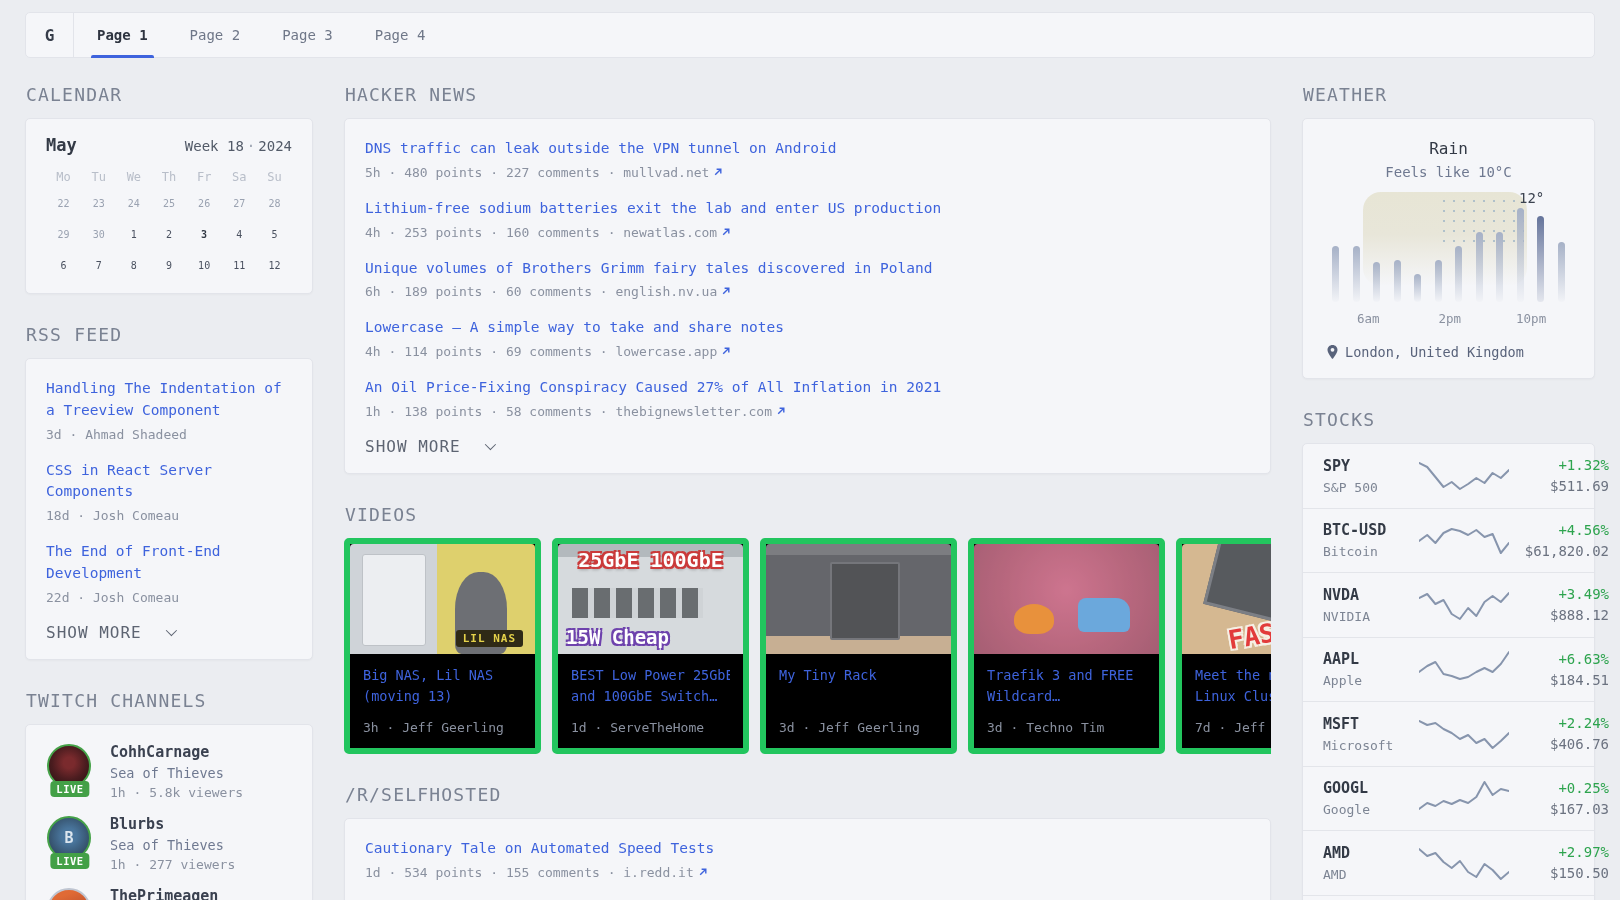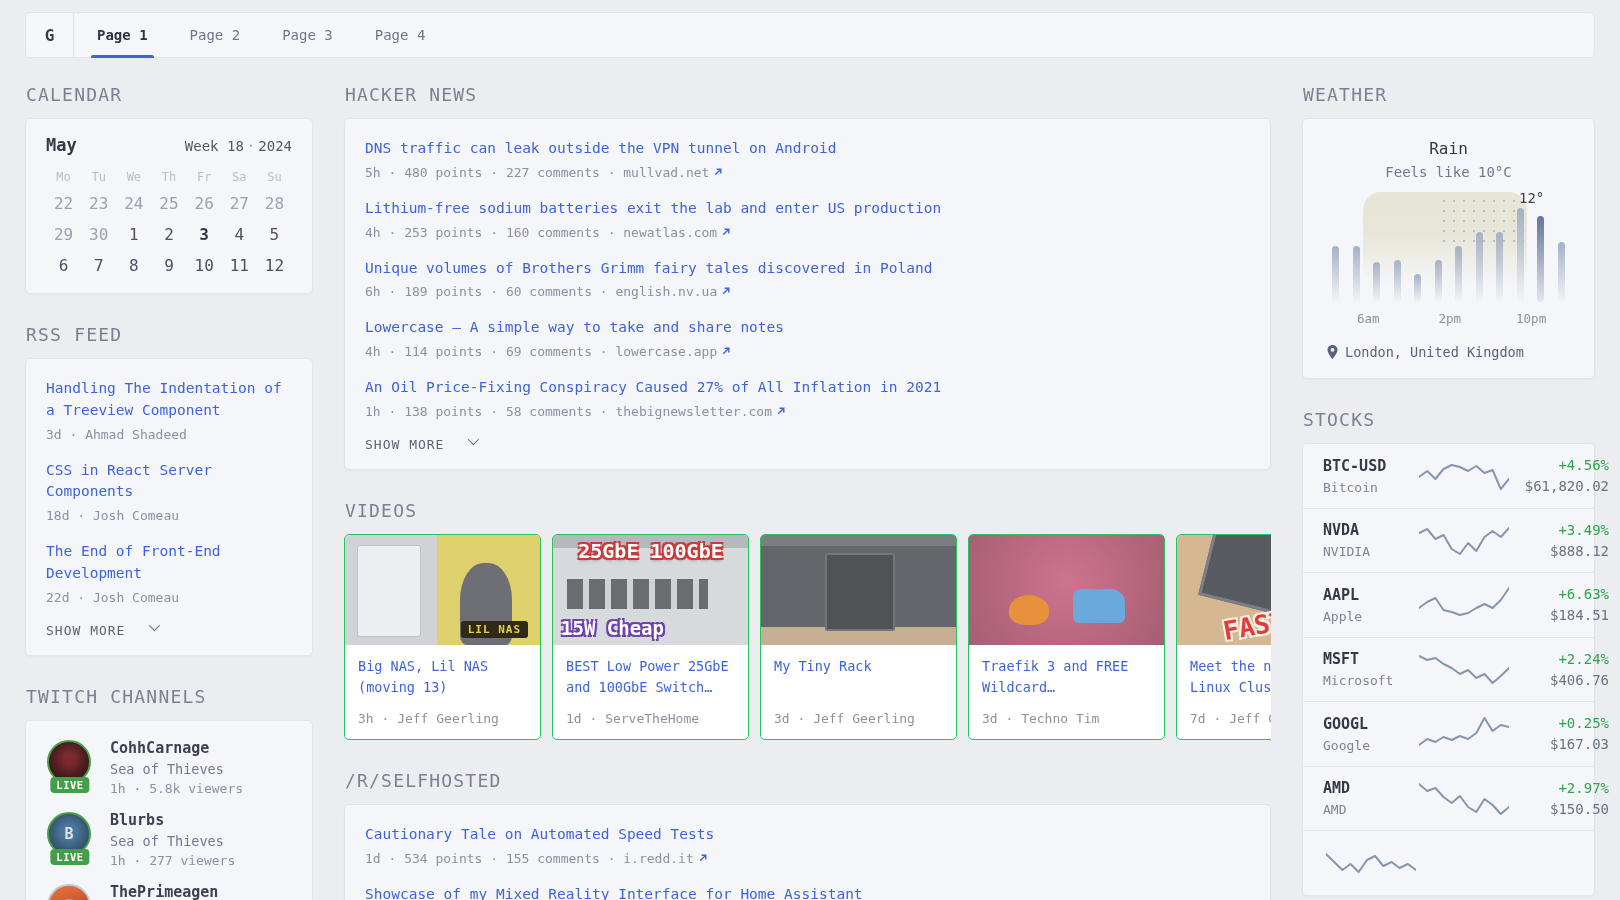--- a/index.html
+++ b/index.html
@@ -23,54 +23,54 @@
   .sec-label{font-size:18px;letter-spacing:1.2px;color:#7a8292;margin:0 0 13px 1px}
   .card{background:#f5f6f9;border:1px solid #e2e4ea;border-radius:5px;box-shadow:0 1px 2px rgba(25,30,45,.03);box-sizing:border-box}
   
   .cal{padding:16px 20px 12px}
   .cal-top{display:flex;justify-content:space-between;align-items:baseline}
   .cal-month{font-size:17px;font-weight:700;color:#333a46}
   .cal-week{font-size:14px;color:#525a68}
   .cal-week .dot{color:#9aa2b1;margin:0 3px}
   .cal-head{display:grid;grid-template-columns:repeat(7,1fr);margin-top:15px;font-size:12px;color:#b8bec9;text-align:center}
   .cal-grid{display:grid;grid-template-columns:repeat(7,1fr);margin-top:4px}
-  .cal-grid .day{height:31px;display:flex;align-items:center;justify-content:center;font-size:16px;color:#4a5160}
+  .cal-grid .day{height:31px;display:flex;align-items:center;justify-content:center;font-size:10px;color:#4a5160}
   .cal-grid .day.out{color:#9aa2b1}
   .cal-grid .day.sel{position:relative;font-weight:700;color:#333a46}
   .cal-grid .day.sel::before{content:"";position:absolute;width:30px;height:28px;background:#dcdfe7;border-radius:7px;z-index:-1}
   
   .feed{padding:19px 20px 17px}
   .fitem + .fitem{margin-top:18px}
   .ftitle{font-size:14.5px;line-height:1.5;color:#3e63dd;cursor:pointer}
   .fmeta{font-size:13px;color:#8a91a0;margin-top:5px}
   .fmeta .dom{color:#8a91a0}
   .ext{display:inline-block;width:10px;height:10px;margin-left:4px}
   .ext svg{display:block}
-  .show-more{display:flex;align-items:flex-start;gap:24px;margin-top:18px;font-size:13px;letter-spacing:1px;color:#5d6472;cursor:pointer}
+  .show-more{display:flex;align-items:center;gap:24px;margin-top:18px;font-size:16px;letter-spacing:1px;color:#5d6472;cursor:pointer}
   .chev{width:7px;height:7px;border-right:1.8px solid #5d6472;border-bottom:1.8px solid #5d6472;transform:rotate(45deg) translateY(-2px)}
   
   .tw{padding:18px 20px 18px}
   .trow{display:flex;gap:16px;cursor:pointer}
   .trow + .trow{margin-top:15px}
   .avwrap{position:relative;width:48px;flex:none;height:54px}
   .av{width:40px;height:40px;border-radius:50%;border:2.5px solid #45a248;display:flex;align-items:center;justify-content:center;
       font-weight:700;color:#dce6ef;font-size:15px;margin:1px}
   .trow.offline .av{border-color:#bfc5d1}
   .av.cohh{background:radial-gradient(circle at 50% 42%,#7a2a2d 18%,#4a1c1f 55%,#24100f 100%)}
   .av.blurbs{background:radial-gradient(circle at 50% 45%,#49759c 25%,#27384a 100%)}
   .av.prime{background:linear-gradient(160deg,#e06a35 20%,#a5402a 85%)}
   .av.prime::after{content:"";width:16px;height:18px;border-radius:45% 45% 40% 40%;background:#caa183;margin-top:4px}
   .live-badge{position:absolute;left:50%;transform:translateX(-50%);bottom:0;background:#43a047;color:#fff;
       font-size:10.5px;font-weight:700;letter-spacing:.5px;padding:2px 6px;border-radius:4px}
   .tname{font-size:15px;color:#3a4150;font-weight:600}
   .tcat{font-size:13.5px;color:#6e7890;margin-top:4px}
   .tmeta{font-size:13px;color:#8a91a0;margin-top:4px}
   
   .vrow{display:flex;gap:11px;overflow:hidden}
-  .vcard{width:197px;flex:none;background:#ffffff;border:1px solid #22c55e;border-radius:5px;box-sizing:border-box;cursor:pointer}
+  .vcard{width:197px;flex:none;background:#000000;border:6px solid #22c55e;border-radius:5px;box-sizing:border-box;cursor:pointer}
   .vthumb{height:110px;border-radius:4px 4px 0 0;position:relative;overflow:hidden}
   .dim{position:absolute;inset:0;background:rgba(237,240,245,.26)}
   .vbody{padding:11px 13px 13px}
   .vtitle{height:43px;overflow:hidden}
   .vtitle div{font-size:13.5px;line-height:21px;color:#3e63dd;white-space:nowrap}
   .vmeta{font-size:13px;color:#8a91a0;margin-top:12px;white-space:nowrap}
   .t1{background:linear-gradient(90deg,#c6cacf 0 47%,#d9c63e 47% 100%)}
   .t1::before{content:"";position:absolute;left:12px;top:10px;width:62px;height:90px;background:#eceef0;border:1px solid #aeb2b8;border-radius:3px}
   .t1::after{content:"";position:absolute;right:28px;top:28px;width:52px;height:82px;border-radius:45% 45% 12% 12%;background:#6d6f74}
   .vbadge{position:absolute;bottom:7px;right:12px;background:#2f2a16;color:#e5d24a;font-size:11px;font-weight:700;
@@ -405,20 +405,33 @@
             <span>London, United Kingdom</span>
           </div>
         </div>
       </div>
 
       <div class="sec">
         <div class="sec-label">STOCKS</div>
         <div class="card stocks">
           <div class="srow">
             <div>
+                <div class="stick">SPY</div>
+                <div class="sname">S&amp;P 500</div>
+              </div>
+            <svg class="spark" width="90" height="38" viewBox="0 0 90 38">
+                <polyline points="0.0,6 8.2,10 16.4,20 24.5,30 32.7,25 40.9,32 49.1,27 57.3,21 65.5,26 73.6,16 81.8,21 90.0,13"></polyline>
+              </svg>
+            <div class="sright">
+                <div class="schange">+1.32%</div>
+                <div class="sprice">$511.69</div>
+              </div>
+          </div>
+          <div class="srow">
+            <div>
                 <div class="stick">BTC-USD</div>
                 <div class="sname">Bitcoin</div>
               </div>
             <svg class="spark" width="90" height="38" viewBox="0 0 90 38">
                 <polyline points="0.0,20 8.2,14 16.4,22 24.5,12 32.7,8 40.9,10 49.1,14 57.3,9 65.5,16 73.6,13 81.8,32 90.0,22"></polyline>
               </svg>
             <div class="sright">
                 <div class="schange">+4.56%</div>
                 <div class="sprice">$61,820.02</div>
               </div>

